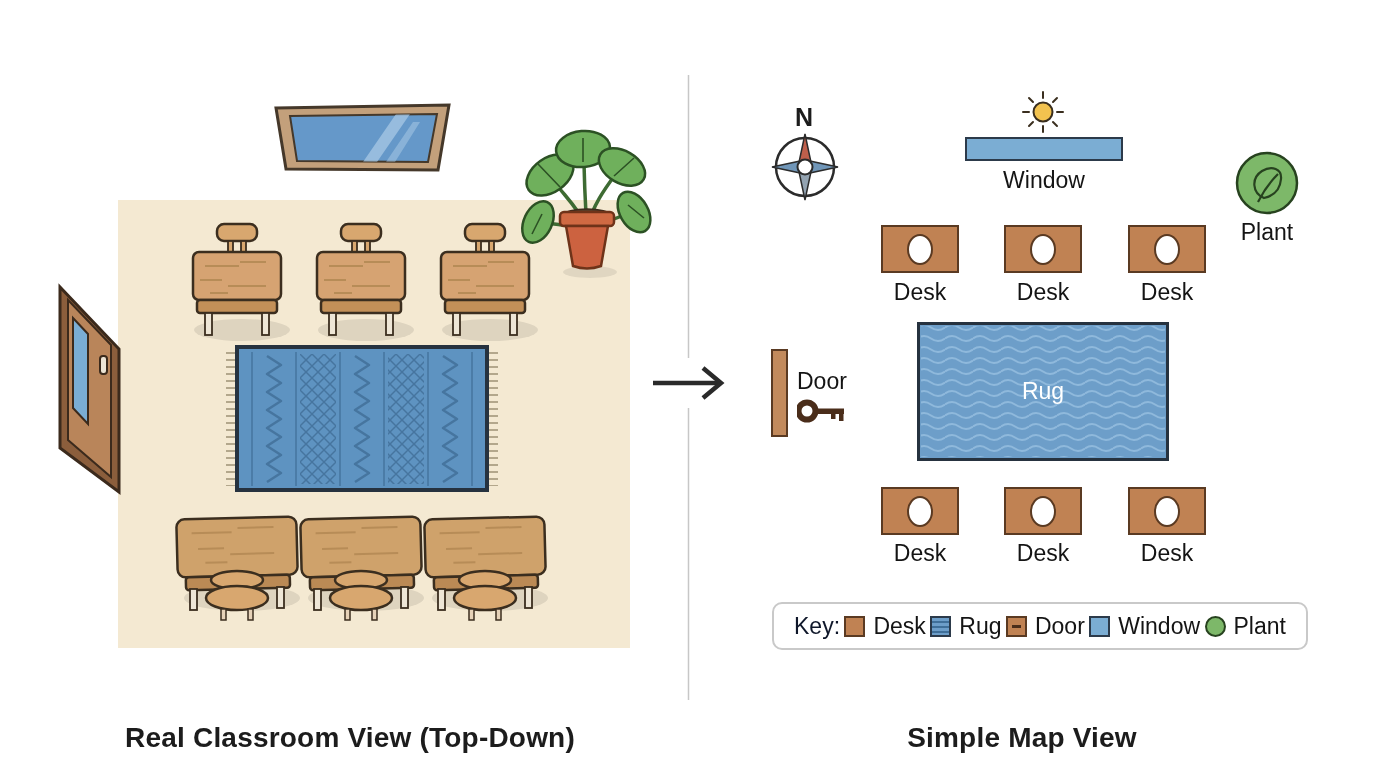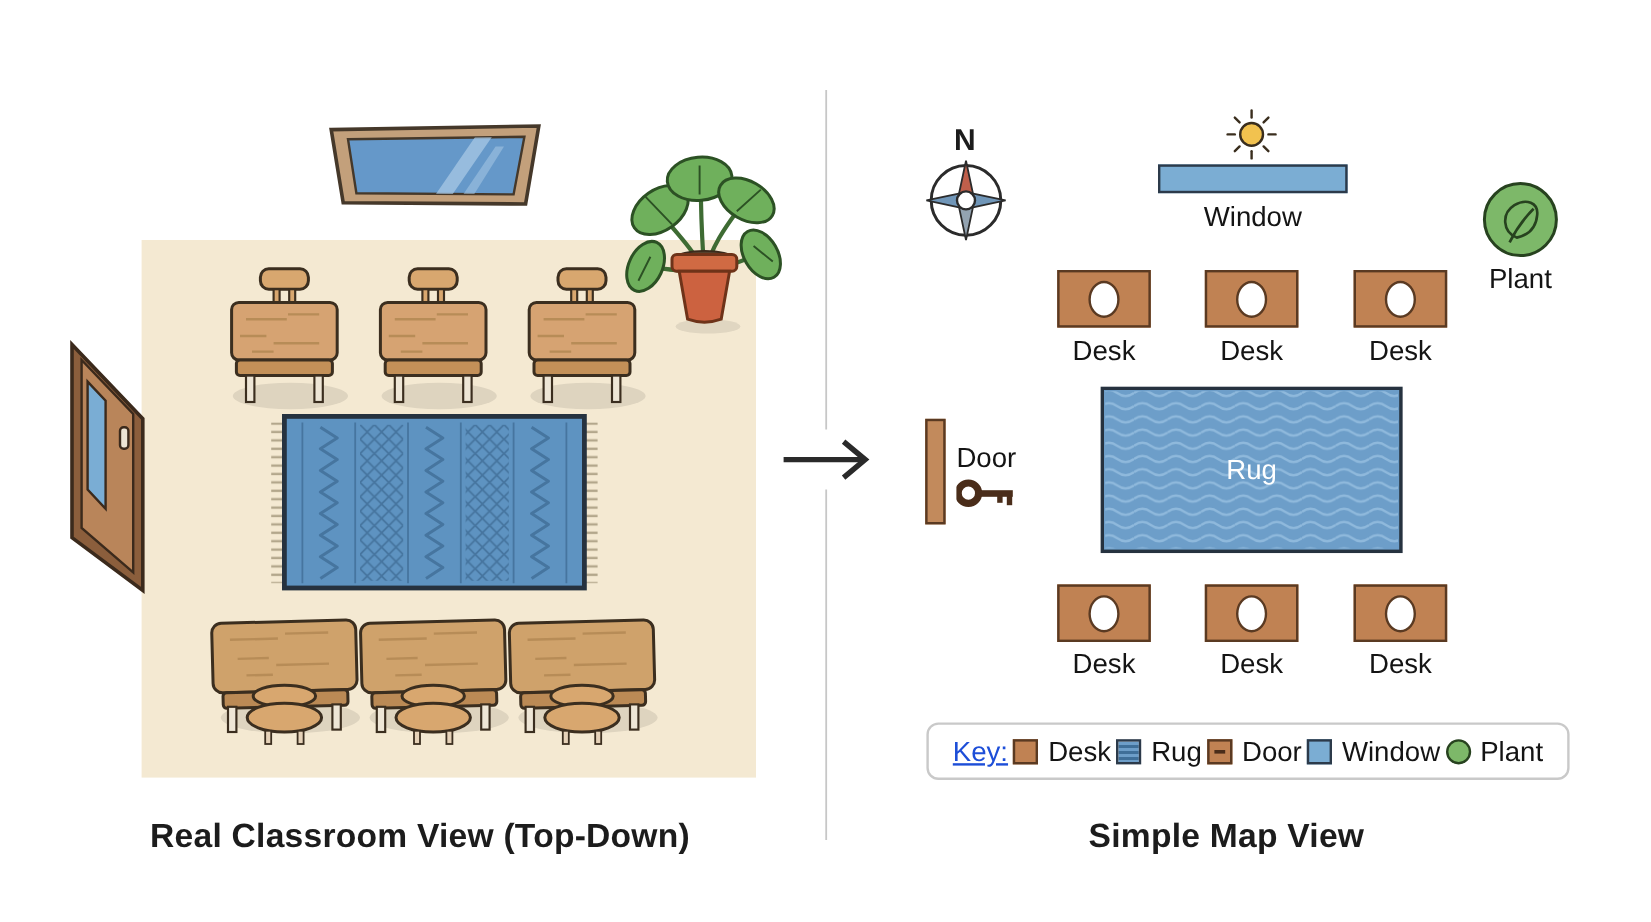--- a/index.html
+++ b/index.html
@@ -1,39 +1,39 @@
 <!DOCTYPE html>
 <html><head>
 <meta charset="utf-8">
 <style>
   html,body{margin:0;padding:0;background:#ffffff;}
   .canvas{position:relative;width:1376px;height:768px;background:#ffffff;overflow:hidden;
           font-family:"Liberation Sans",sans-serif;color:#161616;}
   .abs{position:absolute;}
-  .title{position:absolute;font-size:28px;font-weight:600;color:#1c1c1c;text-align:center;letter-spacing:.2px;}
+  .title{position:absolute;font-size:28px;font-weight:600;color:#1c1c1c;text-align:center;letter-spacing:.2px;margin-top:41px;}
   .map-label{position:absolute;font-size:23px;font-weight:500;color:#141414;text-align:center;}
   .compass-n{position:absolute;font-size:25px;font-weight:600;color:#1c1c1c;}
   .map-window{position:absolute;box-sizing:border-box;background:#7badd3;border:2px solid #2c3a4a;}
   .map-desk{position:absolute;box-sizing:border-box;width:78px;height:48px;background:#c08253;
             border:2.5px solid #5a3a22;display:flex;align-items:center;justify-content:center;}
   .desk-dot{width:22px;height:27px;background:#ffffff;border:2px solid #5a3a22;border-radius:50%;}
   .map-door{position:absolute;box-sizing:border-box;width:17px;height:88px;background:#c28a5c;border:2px solid #5a3a22;}
   .rug-label{color:#ffffff !important;}
   .legend{position:absolute;left:772px;top:602px;width:536px;height:48px;box-sizing:border-box;
           background:#ffffff;border:2px solid #c9c9c9;border-radius:10px;display:flex;align-items:center;
           padding:0 20px;justify-content:space-between;}
   .legend-item{display:flex;align-items:center;gap:8px;font-size:23px;font-weight:500;color:#141414;}
   .sw{box-sizing:border-box;width:21px;height:21px;display:inline-flex;align-items:center;justify-content:center;}
   .sw-desk{background:#c08253;border:2px solid #5a3a22;}
   .sw-rug{background:repeating-linear-gradient(180deg,#6d9ec9 0 3px,#3f6f99 3px 5px);border:2px solid #2c3a4a;}
   .sw-door{background:#c08253;border:2px solid #5a3a22;}
   .sw-door .dash{width:9px;height:3px;background:#4a2d1a;}
   .sw-window{background:#7badd3;border:2px solid #2c3a4a;}
   .sw-plant{background:#7db869;border:2px solid #27421f;border-radius:50%;}
-  .legend-key{font-size:23px;font-weight:500;color:#1d4ed8;text-decoration:underline;}
+  .legend-key{font-size:23px;font-weight:500;color:#0f172a;}
 </style>
 </head>
 <body>
 
 <div class="canvas">
 
   <svg class="abs" style="left:0;top:0" width="688" height="768" viewBox="0 0 688 768">
     <defs>
       <pattern id="fringe" width="10" height="7" patternUnits="userSpaceOnUse">
         <line x1="0" y1="3" x2="10" y2="3" stroke="#b3a78c" stroke-width="2"></line>

